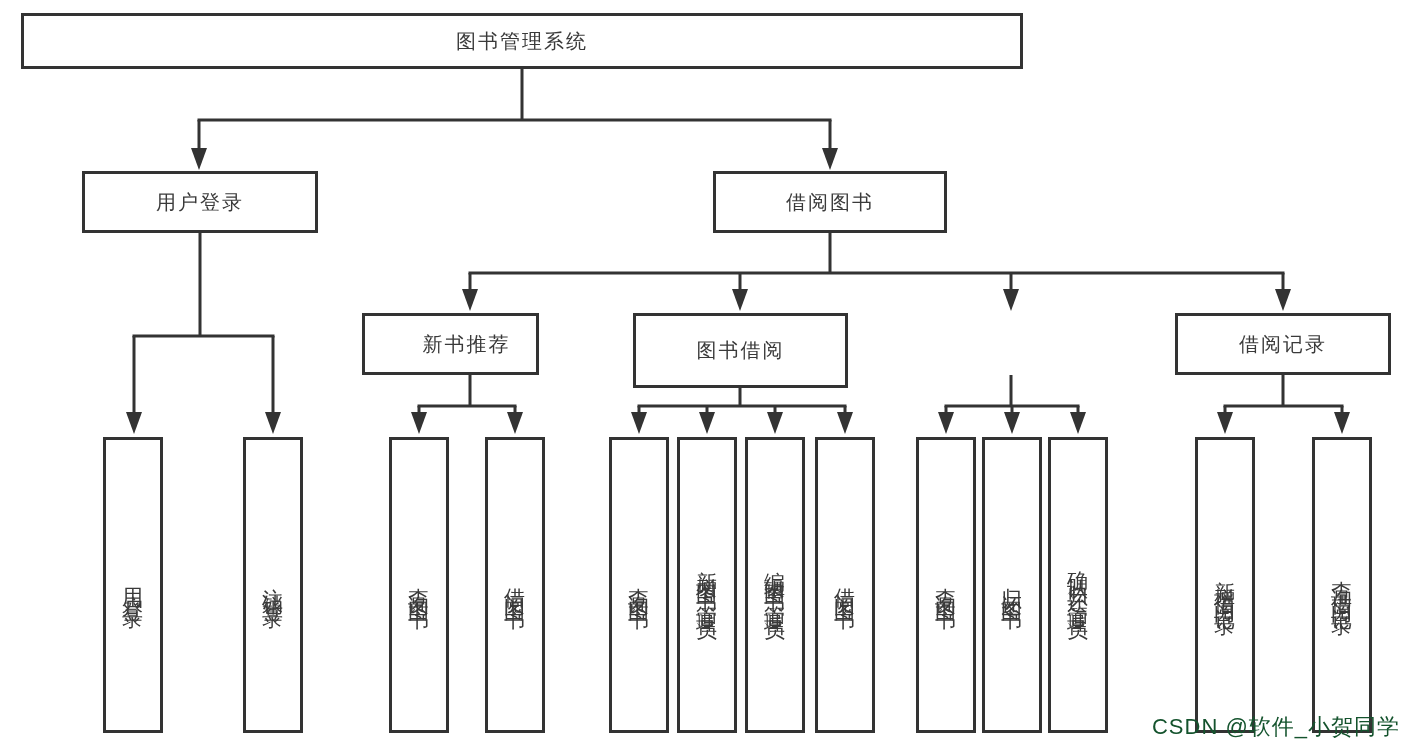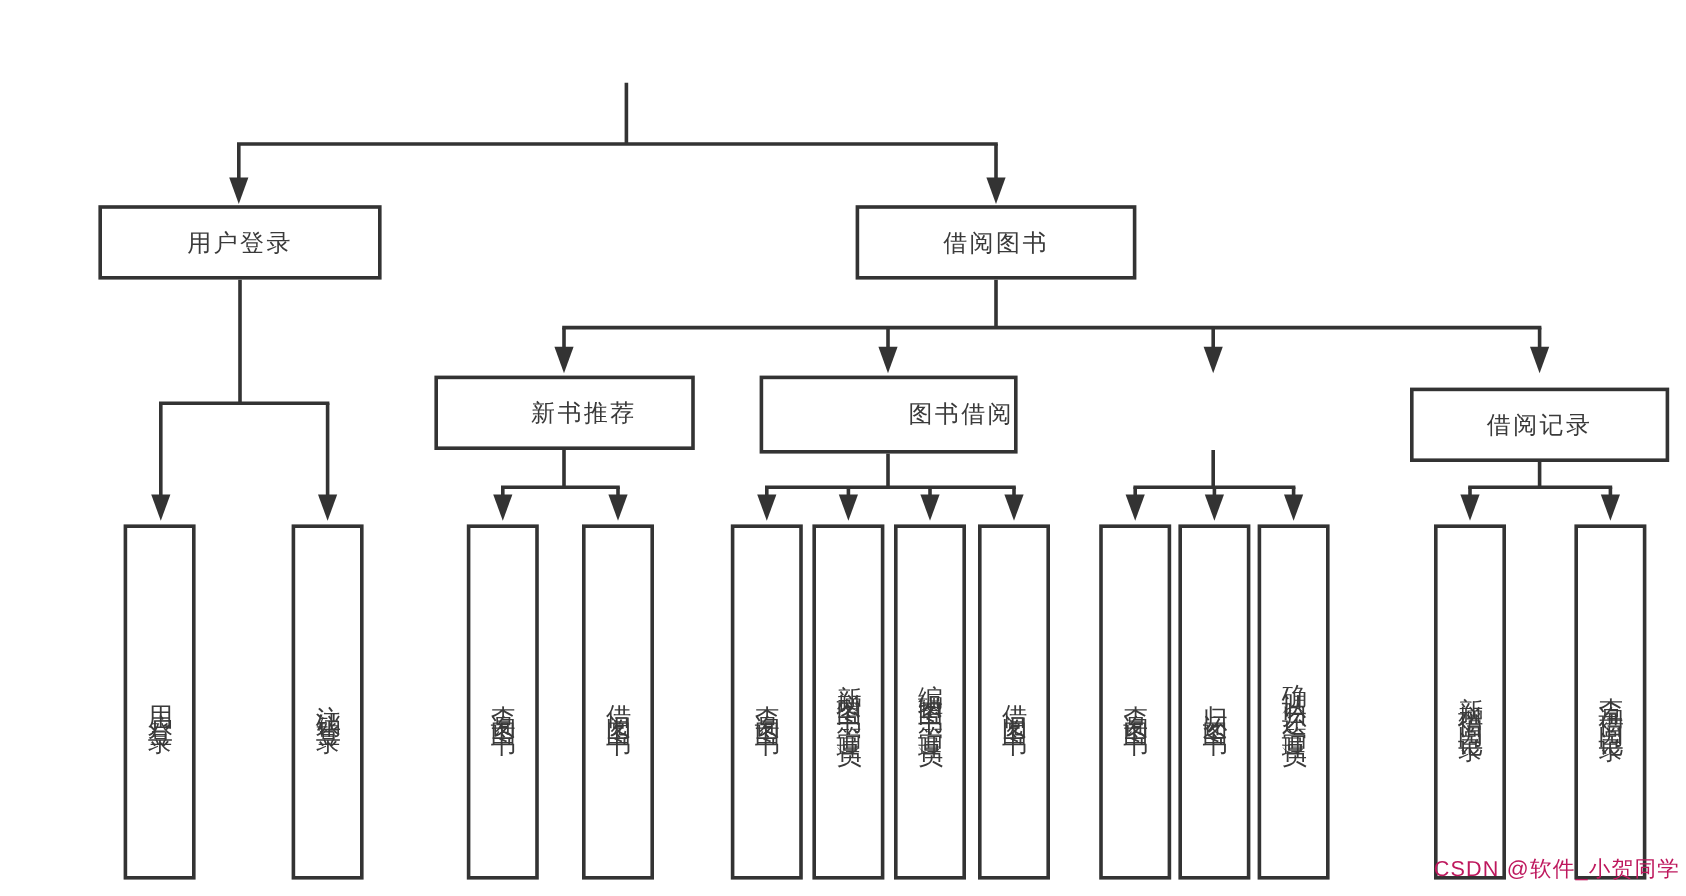--- a/index.html
+++ b/index.html
@@ -27,24 +27,24 @@
     color: #3a3a3a;
   }
   .hlabel {
     font-size: 20px;
     letter-spacing: 2px;
     white-space: nowrap;
   }
   .root-box   { left: 21px;  top: 13px;  width: 1002px; height: 56px; }
   .l2a        { left: 82px;  top: 171px; width: 236px;  height: 62px; }
   .l2b        { left: 713px; top: 171px; width: 234px;  height: 62px; }
-  .l3a        { left: 362px;  top: 313px; width: 217px; height: 62px; padding-left: 32px; }
-  .l3b        { left: 633px;  top: 313px; width: 215px; height: 65px; justify-content: flex-end; }
+  .l3a        { left: 362px;  top: 313px; width: 177px; height: 62px; padding-left: 32px; }
+  .l3b        { left: 633px;  top: 313px; width: 215px; height: 75px; }
   .l3c        { left: 903px;  top: 313px; width: 216px; height: 62px; }
-  .l3d        { left: 1175px; top: 323px; width: 216px; height: 62px; }
+  .l3d        { left: 1175px; top: 313px; width: 216px; height: 62px; }
   .leaf {
     top: 437px;
     width: 60px;
     height: 296px;
   }
   .leaf .vtext {
     writing-mode: vertical-lr;
     text-orientation: mixed;
     font-size: 21px;
     letter-spacing: 7px;
@@ -61,23 +61,23 @@
   .leaf-g3-4 { left: 815px; }
   .leaf-g4-1 { left: 916px; }
   .leaf-g4-2 { left: 982px; }
   .leaf-g4-3 { left: 1048px; }
   .leaf-g5-1 { left: 1195px; }
   .leaf-g5-2 { left: 1312px; }
   .watermark {
     position: absolute;
     right: 5px;
     top: 712px;
-    font-size: 18px;
+    font-size: 22px;
     letter-spacing: 1px;
-    color: #be185d;
+    color: #14532d;
     white-space: nowrap;
     z-index: 5;
   }
   .cline { stroke: #333333; stroke-width: 3; fill: none; }
   .ahead { fill: #333333; stroke: none; }
 </style>
 </head>
 <body>
 
 <div class="stage">
@@ -144,20 +144,23 @@
 
     <g>
       <path class="cline" d="M1283,375 V406 M1223.5,406 H1343.5"></path>
       <path class="cline" d="M1225,406 V416"></path>
       <polygon class="ahead" points="1217,412 1233,412 1225,434"></polygon>
       <path class="cline" d="M1342,406 V416"></path>
       <polygon class="ahead" points="1334,412 1350,412 1342,434"></polygon>
     </g>
   </svg>
 
+  <div class="box root-box">
+    <span class="hlabel">图书管理系统</span>
+  </div>
 
   <div class="box l2a">
     <span class="hlabel">用户登录</span>
   </div>
   <div class="box l2b">
     <span class="hlabel">借阅图书</span>
   </div>
 
   <div class="box l3a">
     <span class="hlabel">新书推荐</span>

